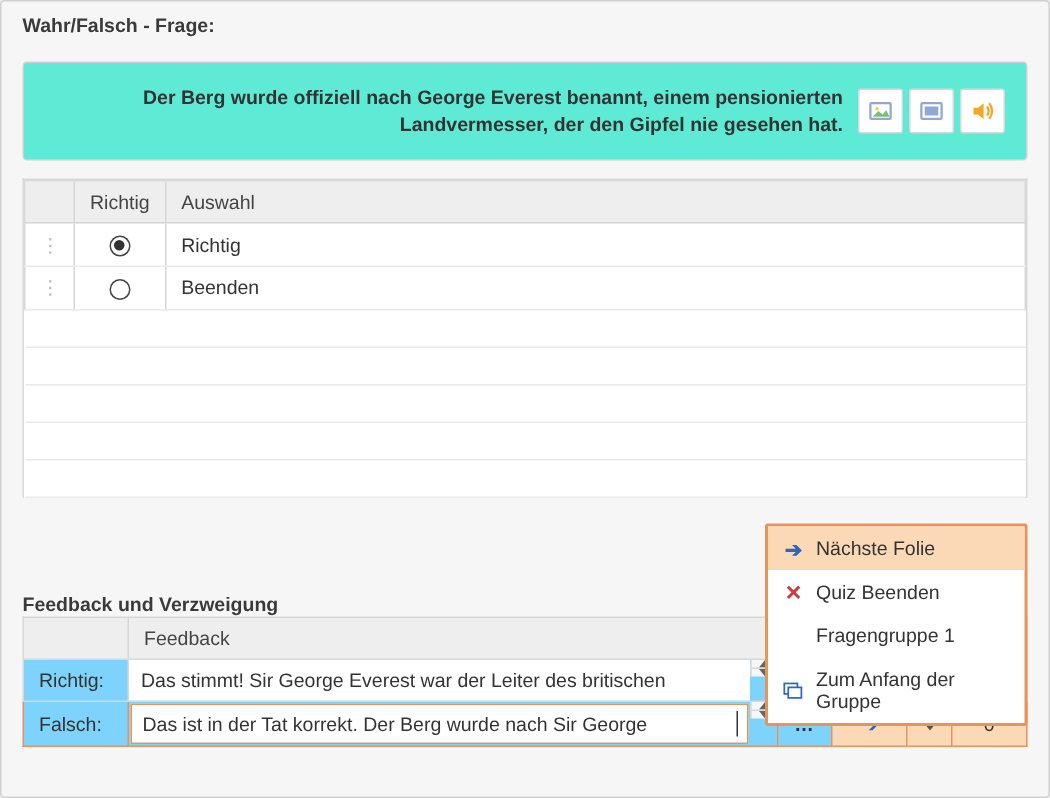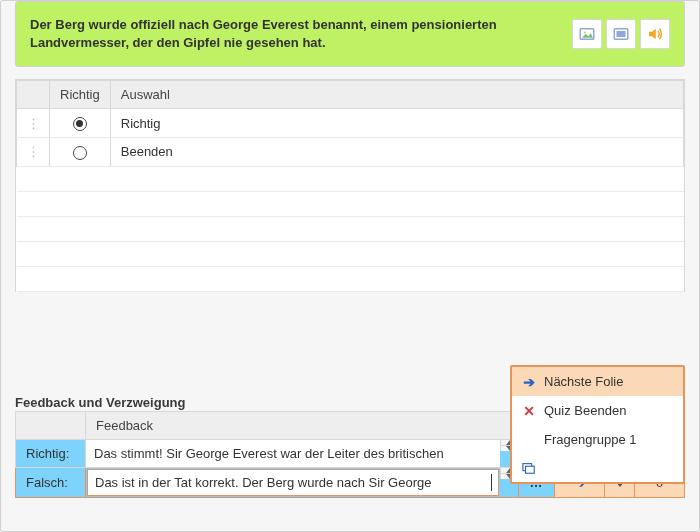--- a/index.html
+++ b/index.html
@@ -2,21 +2,21 @@
 <html><head>
 <meta charset="utf-8">
 <style>
   * { box-sizing: border-box; margin: 0; padding: 0; font-family: "Segoe UI", Tahoma, sans-serif; font-size: 13px; color: #333; }
   html, body { width: 700px; height: 532px; background: #f0f0f0; }
   .root { width: 700px; height: 532px; background: #f6f6f6; border: 1px solid #d0d0d0; border-radius: 3px; position: relative; overflow: hidden; }
 
   .section-hdr { padding: 8px 14px 6px; font-weight: 600; color: #3a3a3a; font-size: 13px; }
 
   
-  .qbox { margin: 0 14px 12px; background: #bef264; border: 1px solid #d0d0d0; border-radius: 3px; padding: 14px 14px; display: flex; align-items: center; gap: 10px; }
+  .qbox { margin: 11px 14px 12px; background: #5eead4; border: 1px solid #d0d0d0; border-radius: 3px; padding: 14px 14px; display: flex; align-items: center; gap: 10px; text-align: right; }
   .qtext { flex: 1; font-weight: 700; line-height: 1.4; color: #333; }
   .media-btns { display: flex; gap: 4px; }
   .mbtn { width: 30px; height: 30px; border: 1px solid #d8d8d8; background: #fff; border-radius: 2px; display: flex; align-items: center; justify-content: center; cursor: pointer; }
   .mbtn svg { width: 18px; height: 18px; }
 
   
   .choices { margin: 0 14px; border: 1px solid #d8d8d8; border-bottom: none; background: #fff; }
   .choices table { width: 100%; border-collapse: collapse; }
   .choices th { background: #eeeeee; text-align: left; font-weight: 400; padding: 6px 10px; border: 1px solid #d8d8d8; color: #444; }
   .choices th.c-grip { width: 22px; border-right: 1px solid #d8d8d8; }
@@ -64,20 +64,21 @@
   .menu-item svg, .menu-item .glyph { width: 14px; height: 14px; flex-shrink: 0; }
   .glyph { display: inline-flex; align-items: center; justify-content: center; font-size: 14px; line-height: 1; }
   .glyph.blue { color: #2b66c4; font-weight: bold; }
   .glyph.red { color: #d23b3b; font-weight: bold; }
 </style>
 </head>
 <body>
 
 <div class="root">
 
+  <div class="section-hdr">Wahr/Falsch - Frage:</div>
 
   <div class="qbox">
     <div class="qtext">Der Berg wurde offiziell nach George Everest benannt, einem pensionierten Landvermesser, der den Gipfel nie gesehen hat.</div>
     <div class="media-btns">
       <div class="mbtn">
         <svg viewBox="0 0 24 24">
             <rect x="3" y="5" width="18" height="14" rx="1" fill="none" stroke="#8fa8d8" stroke-width="2"></rect>
             <circle cx="9" cy="10" r="1.5" fill="#f3c24f"></circle>
             <path d="M5 17 L10 12 L14 15 L17 11 L20 17 Z" fill="#7bbf7b"></path>
           </svg>
@@ -214,16 +215,17 @@
     </div>
     <div class="menu-item">
       <span class="glyph"></span>
       <span>Fragengruppe 1</span>
     </div>
     <div class="menu-item">
       <svg viewBox="0 0 16 16">
           <rect x="1" y="3" width="10" height="8" fill="none" stroke="#2b66c4" stroke-width="1.3"></rect>
           <rect x="4" y="6" width="10" height="8" fill="#fff" stroke="#2b66c4" stroke-width="1.3"></rect>
         </svg>
+      <span>Zum Anfang der Gruppe</span>
     </div>
   </div>
 
 </div>
 
 </body></html>

